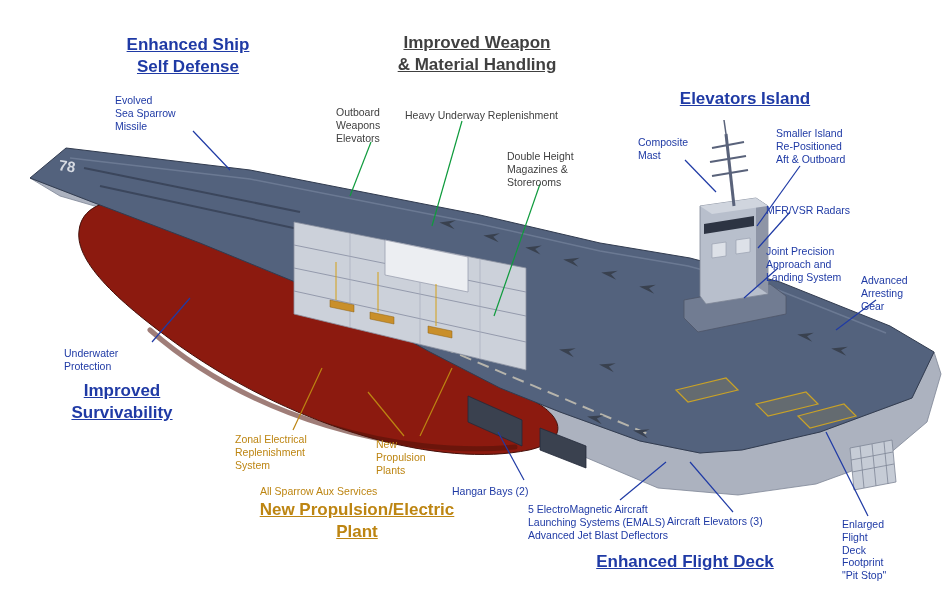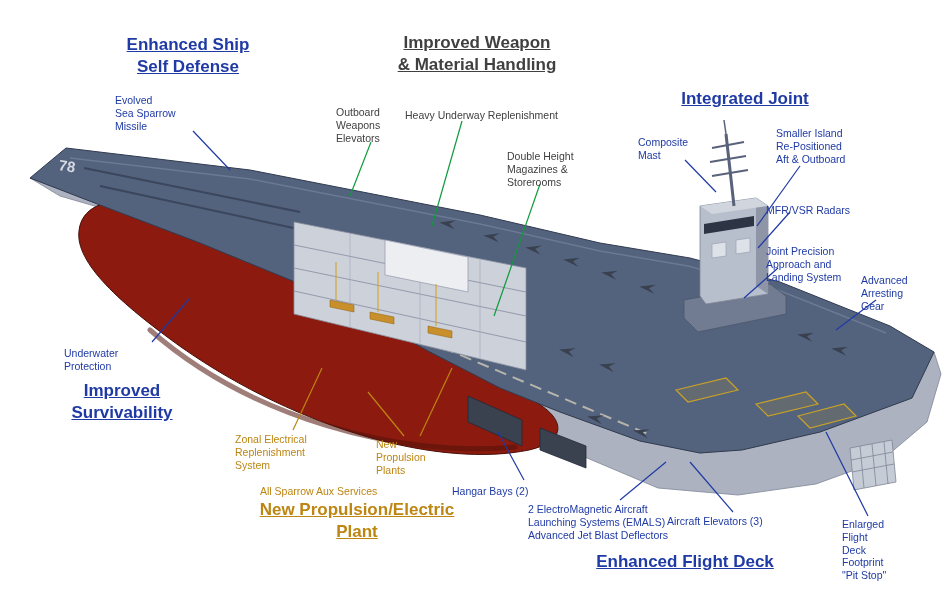--- a/index.html
+++ b/index.html
@@ -153,21 +153,21 @@
       <line class="ln-o" x1="293" y1="430" x2="322" y2="368"></line>
       <line class="ln-o" x1="404" y1="436" x2="368" y2="392"></line>
       <line class="ln-o" x1="420" y1="436" x2="452" y2="368"></line>
     </g>
   </svg>
 
   <div class="hdg c-blue" style="left:98px;top:34px;width:180px">Enhanced Ship
 Self Defense</div>
   <div class="hdg c-green" style="left:357px;top:32px;width:240px">Improved Weapon
 &amp; Material Handling</div>
-  <div class="hdg c-blue" style="left:645px;top:88px;width:200px">Integrated Joint</div>
+  <div class="hdg c-blue" style="left:645px;top:88px;width:200px">Elevators Island</div>
   <div class="hdg c-blue" style="left:22px;top:380px;width:200px">Improved
 Survivability</div>
   <div class="hdg c-orange" style="left:227px;top:499px;width:260px">New Propulsion/Electric
 Plant</div>
   <div class="hdg c-blue" style="left:565px;top:551px;width:240px">Enhanced Flight Deck</div>
 
   <div class="lbl c-blue" style="left:115px;top:94px;width:100px">Evolved
 Sea Sparrow
 Missile</div>
   <div class="lbl c-green" style="left:336px;top:106px;width:80px">Outboard
@@ -192,21 +192,21 @@
   <div class="lbl c-blue" style="left:64px;top:347px;width:100px">Underwater
 Protection</div>
   <div class="lbl c-orange" style="left:235px;top:433px;width:100px">Zonal Electrical
 Replenishment
 System</div>
   <div class="lbl c-orange" style="left:376px;top:438px;width:80px">New
 Propulsion
 Plants</div>
   <div class="lbl c-orange" style="left:260px;top:485px;width:180px">All Sparrow Aux Services</div>
   <div class="lbl c-blue" style="left:452px;top:485px;width:140px">Hangar Bays (2)</div>
-  <div class="lbl c-blue" style="left:528px;top:503px;width:162px">2 ElectroMagnetic Aircraft
+  <div class="lbl c-blue" style="left:528px;top:503px;width:162px">5 ElectroMagnetic Aircraft
 Launching Systems (EMALS)
 Advanced Jet Blast Deflectors</div>
   <div class="lbl c-blue" style="left:667px;top:515px;width:140px">Aircraft Elevators (3)</div>
   <div class="lbl c-blue" style="left:842px;top:518px;width:70px">Enlarged
 Flight
 Deck
 Footprint
 "Pit Stop"</div>
 
 </div>

